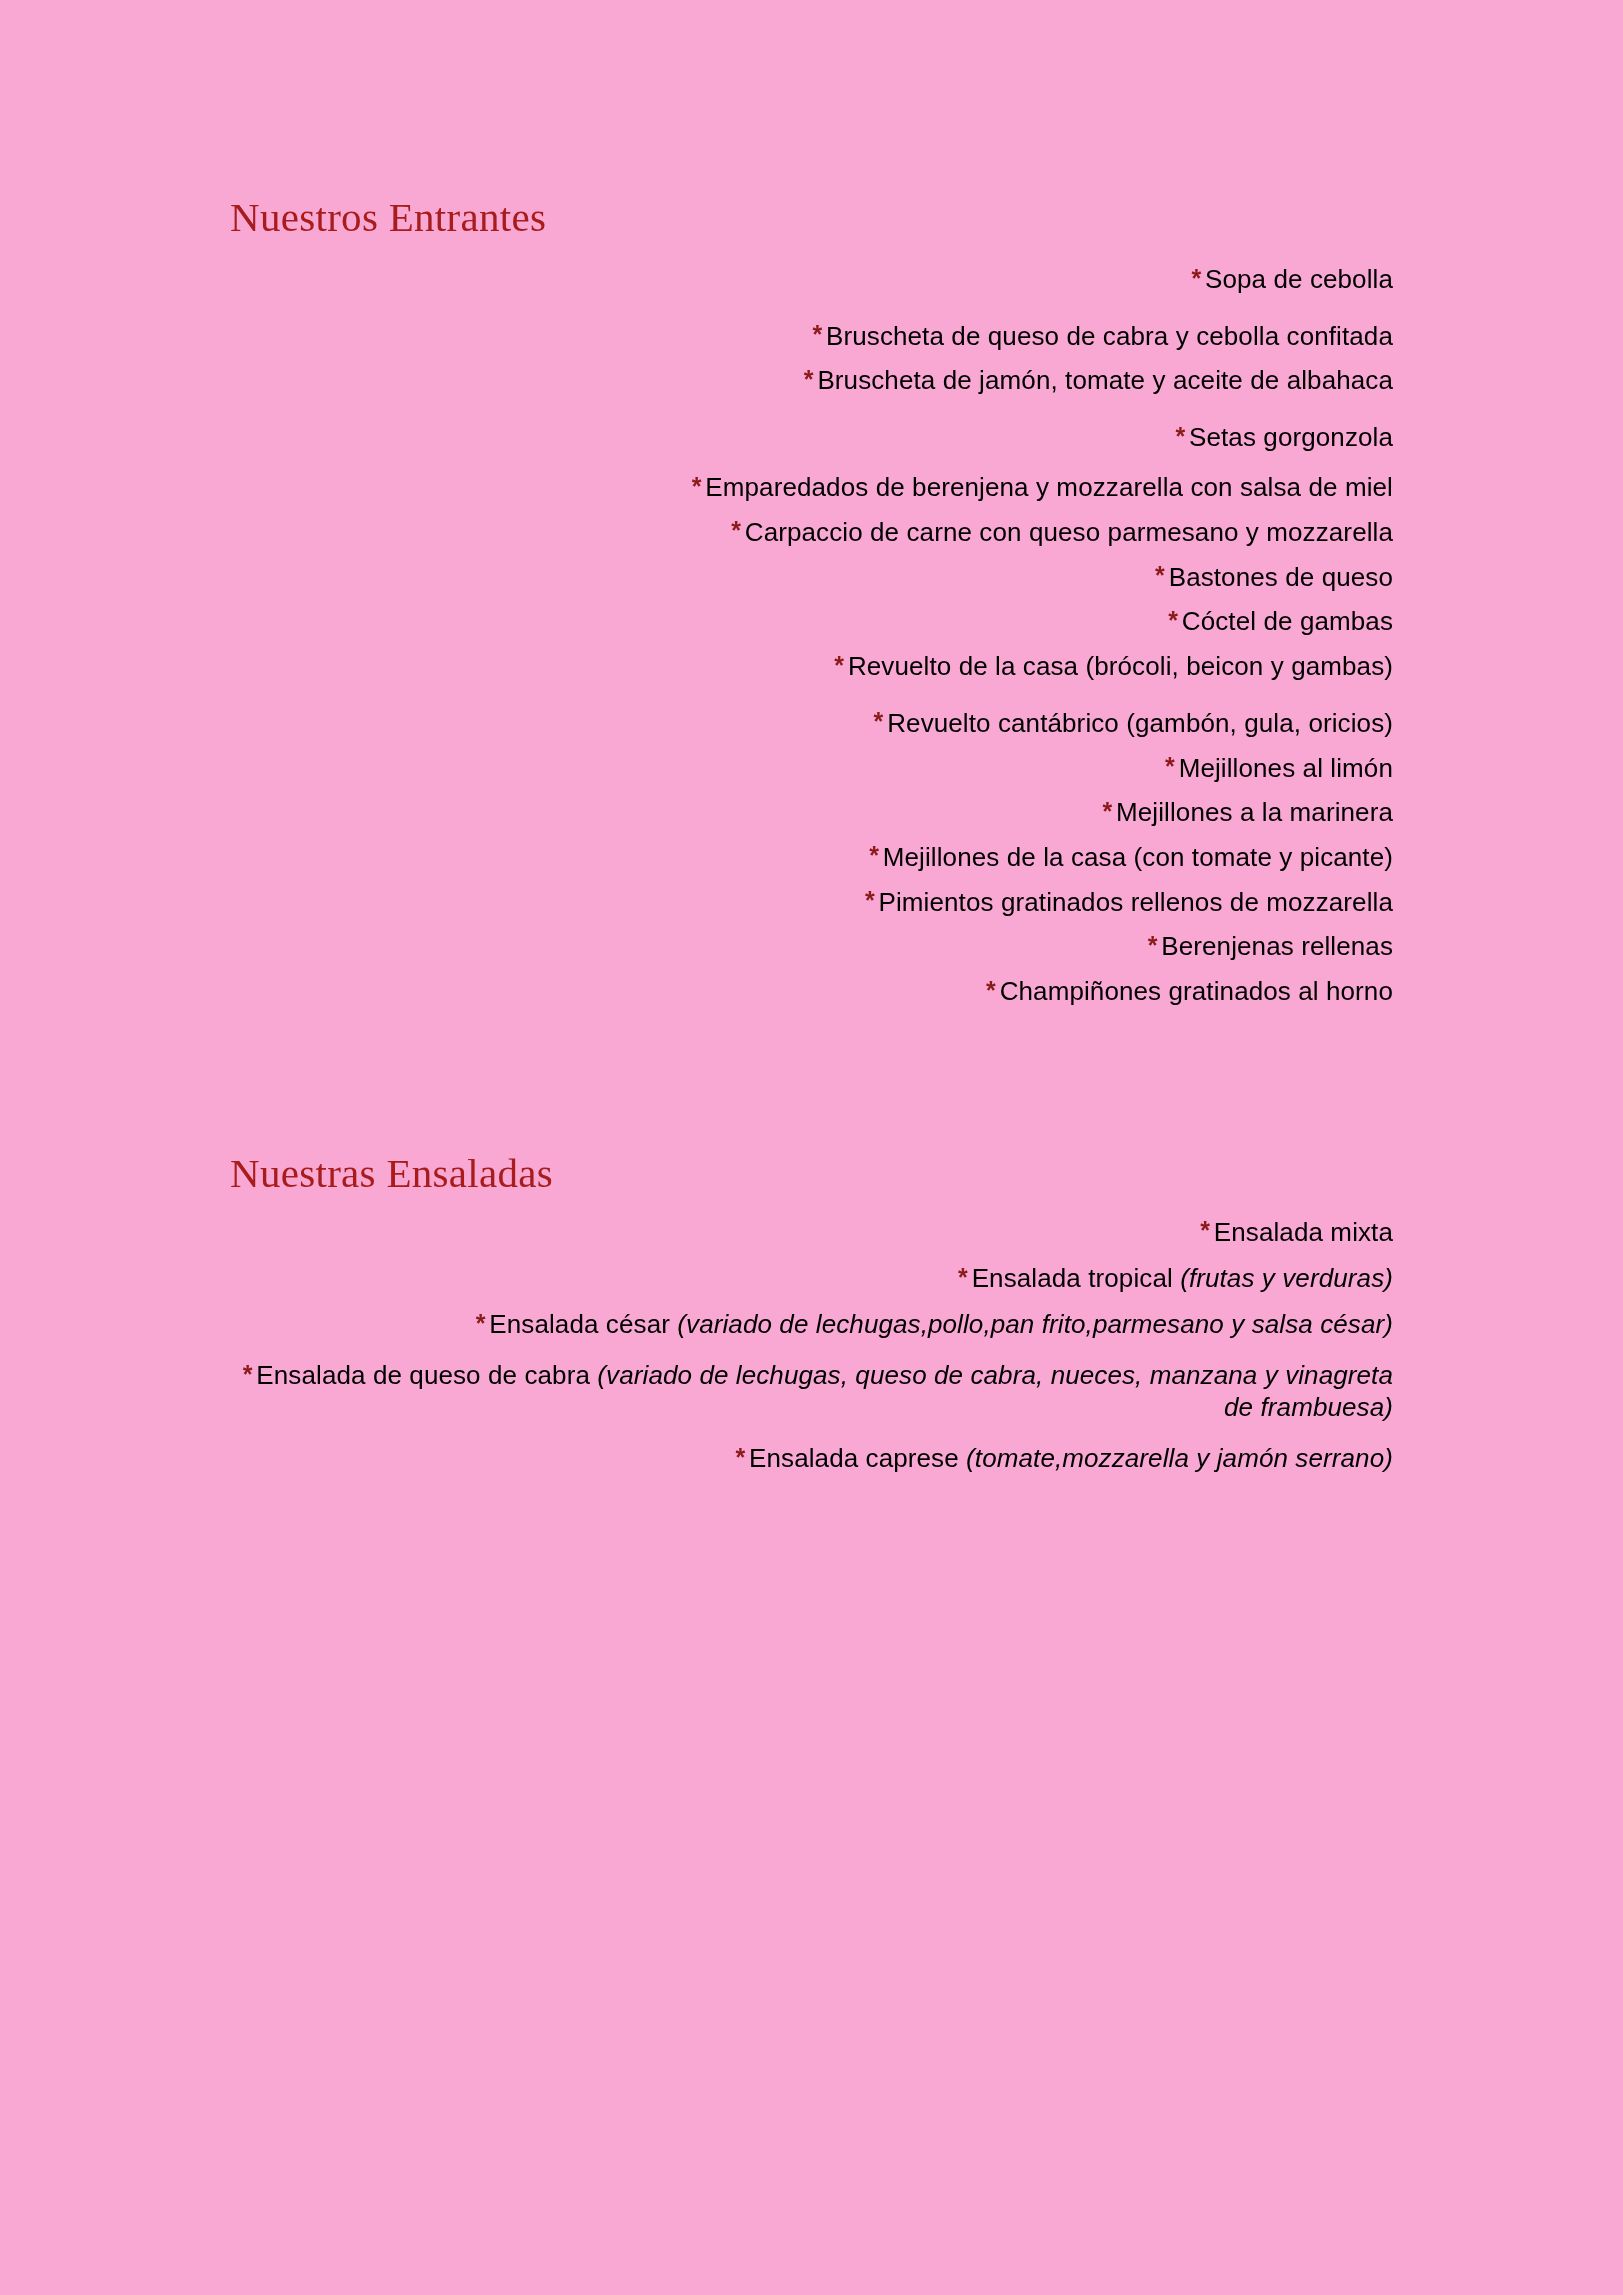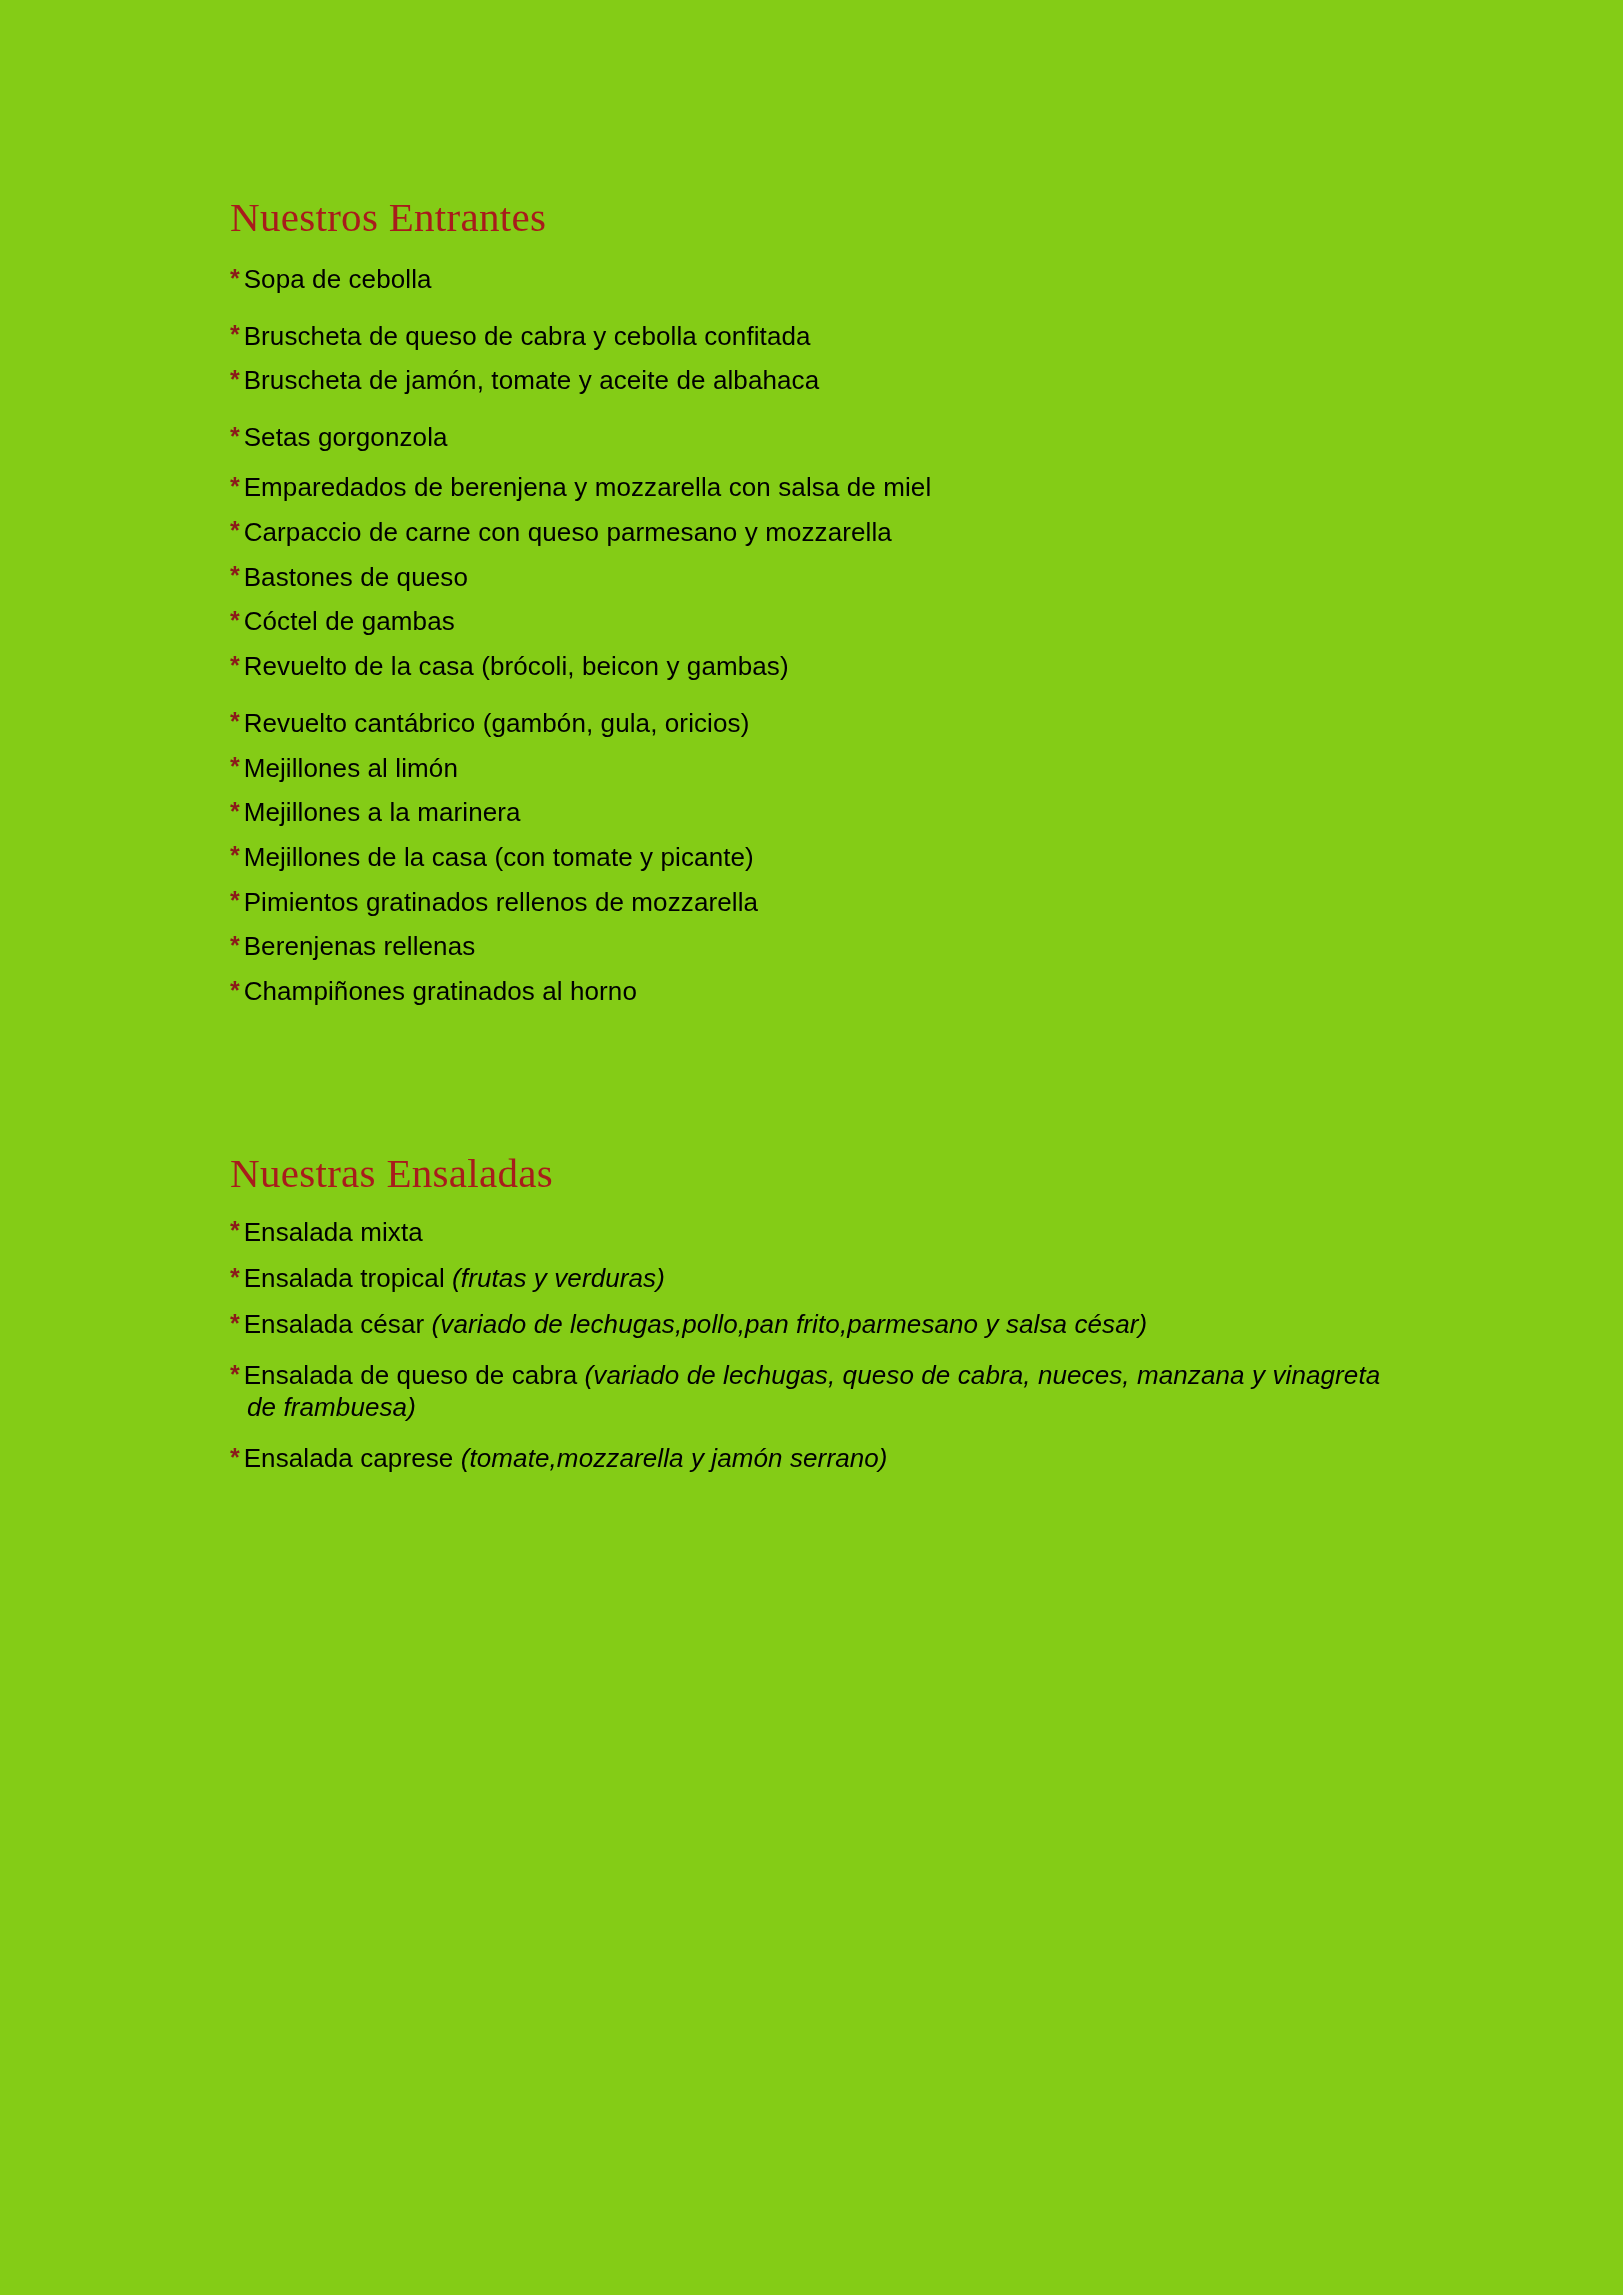--- a/index.html
+++ b/index.html
@@ -15,21 +15,21 @@
     font-family: "Liberation Sans", "DejaVu Sans", sans-serif;
     -webkit-font-smoothing: antialiased;
     overflow: hidden;
   }
 
   .page {
     position: absolute;
     left: 0; top: 0;
     width: 1623px;
     height: 2295px;
-    background: #84cc16;
+    background: #f9a8d4;
     box-sizing: border-box;
   }
 
   .content {
     position: absolute;
     left: 230px;
     top: 196px;
     width: 1171px;
   }
 
@@ -51,28 +51,29 @@
 
   
   .item-list {
     list-style: none;
     margin: 0;
     padding: 0;
   }
 
   .menu-item {
     position: relative;
-    margin: 0;
+    margin: 8px;
     padding: 0 0 0 17px;
     color: #000000;
     font-size: 26px;
     line-height: 1.22;
     letter-spacing: 0.1px;
     font-stretch: condensed;
     text-indent: -17px;
+    text-align: right;
   }
 
   .bullet {
     color: #8b1a1a;
     font-size: 25px;
     font-weight: 700;
     line-height: 1;
     vertical-align: 0.06em;
     padding-right: 3.9px;
     letter-spacing: 0;

